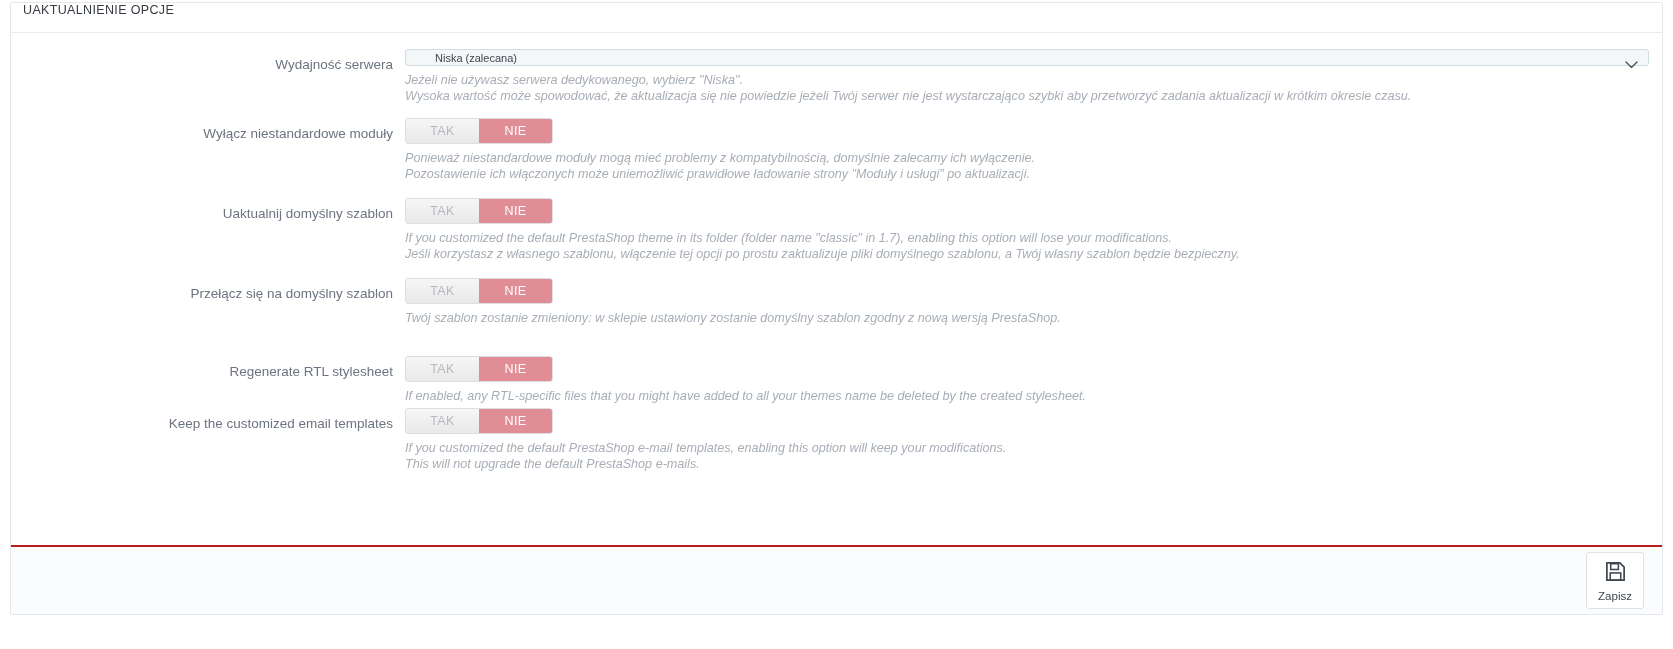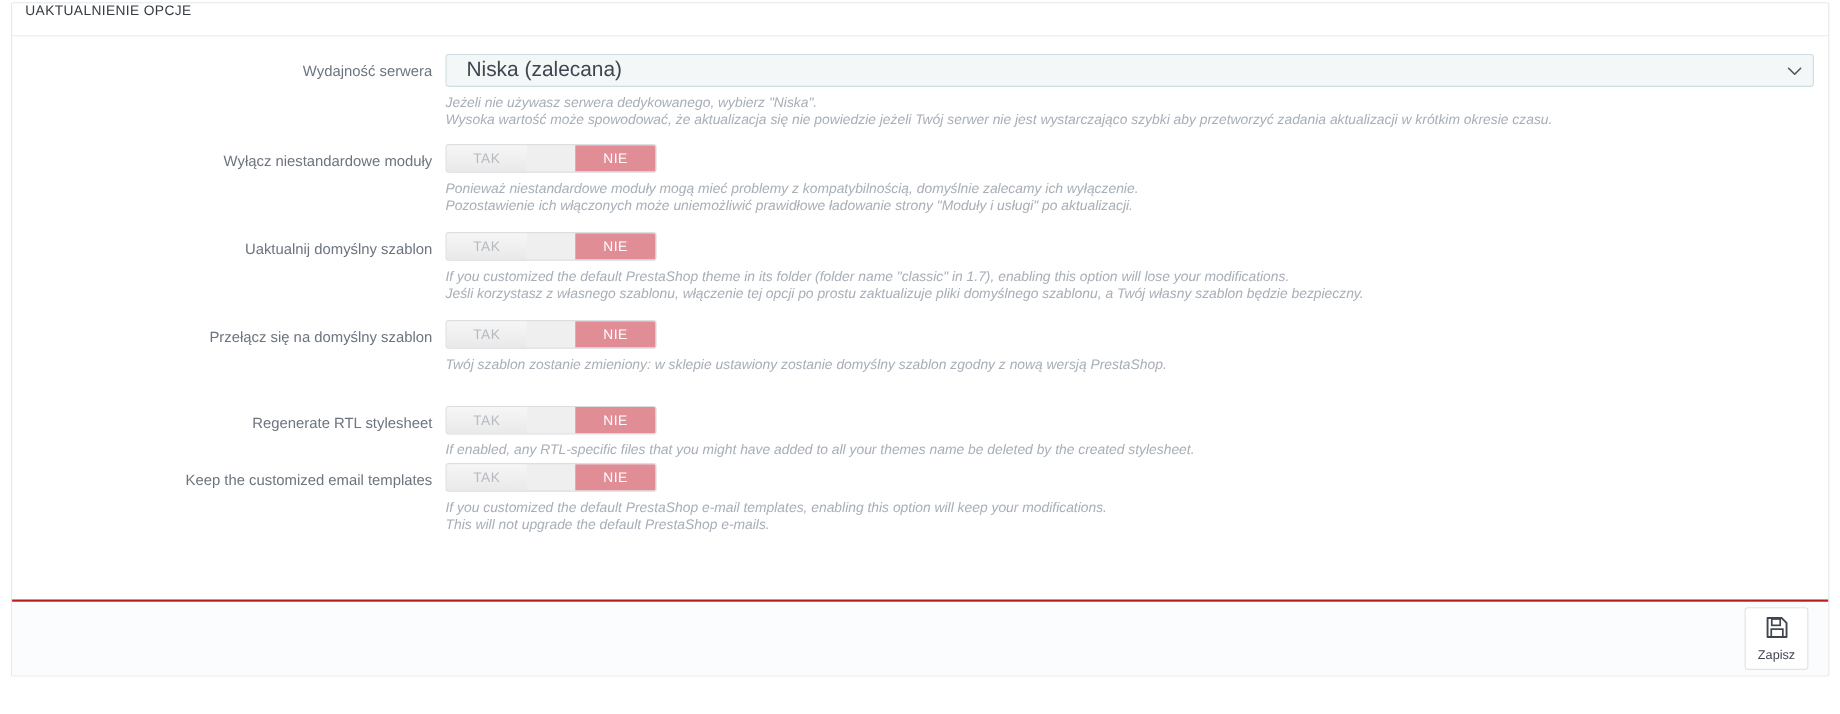--- a/index.html
+++ b/index.html
@@ -62,28 +62,28 @@
   }
   .form-control-wrap {
     flex: 1 1 auto;
     min-width: 0;
   }
 
   
   .select-box {
     position: relative;
     width: 1244px;
-    height: 30px;
+    height: 17px;
     background: #f4f7f8;
     border: 1px solid #cfdde2;
     border-radius: 3px;
     display: flex;
     align-items: center;
-    padding: 0 30px 0 18px;
-    font-size: 19px;
+    padding: 0 30px 0 29px;
+    font-size: 11px;
     color: #3f4650;
     cursor: pointer;
   }
   .select-chevron {
     position: absolute;
     right: 10px;
     top: 0;
     height: 30px;
     display: flex;
     align-items: center;
@@ -102,21 +102,20 @@
   .help div { white-space: nowrap; }
 
   
   .switch {
     display: inline-flex;
     height: 26px;
     border-radius: 3px;
     overflow: hidden;
     border: 1px solid #dcdfe2;
     background: #efefef;
-    gap: 44px;
   }
   .switch-opt {
     width: 73px;
     display: flex;
     align-items: center;
     justify-content: center;
     font-size: 12.5px;
     letter-spacing: .4px;
     cursor: pointer;
     user-select: none;

